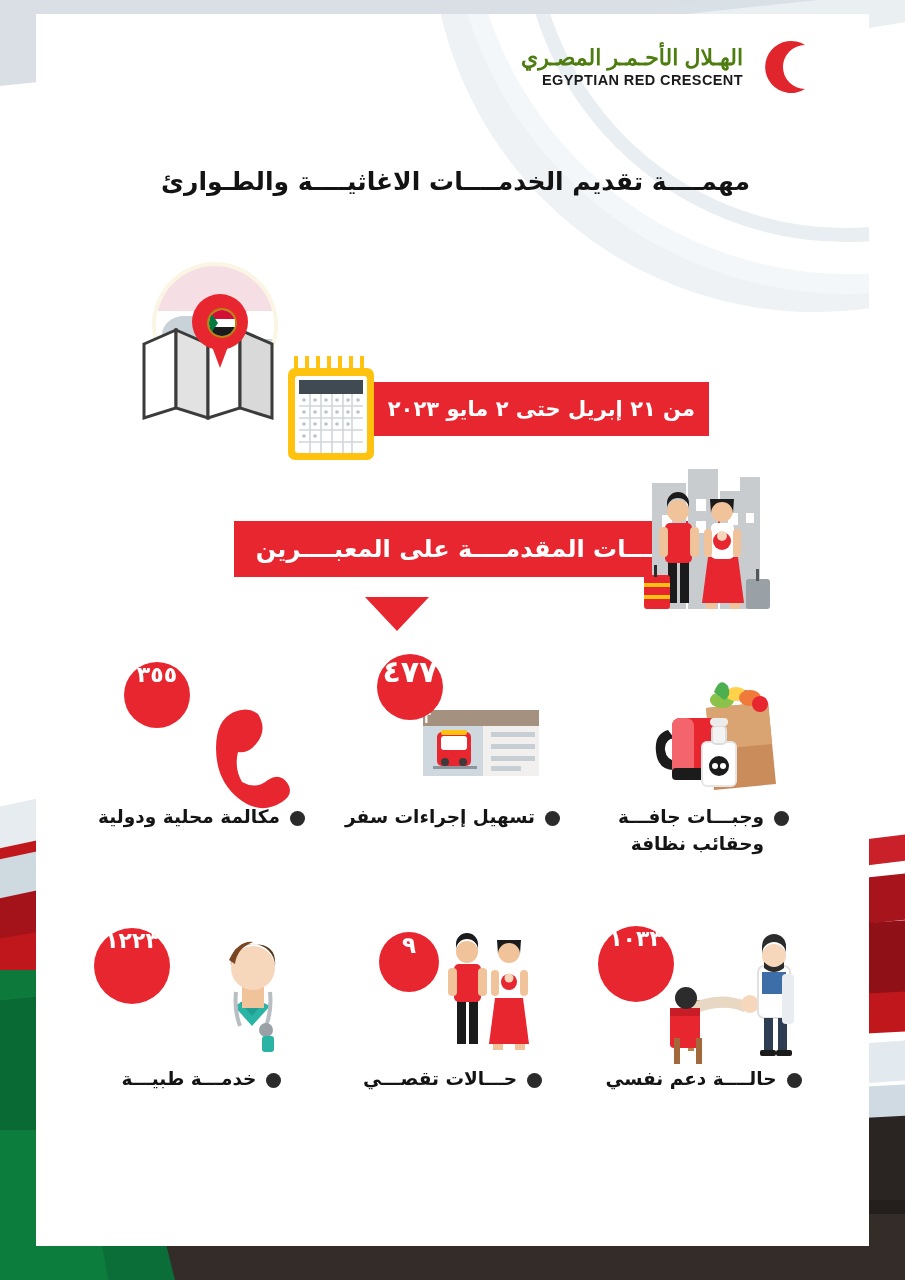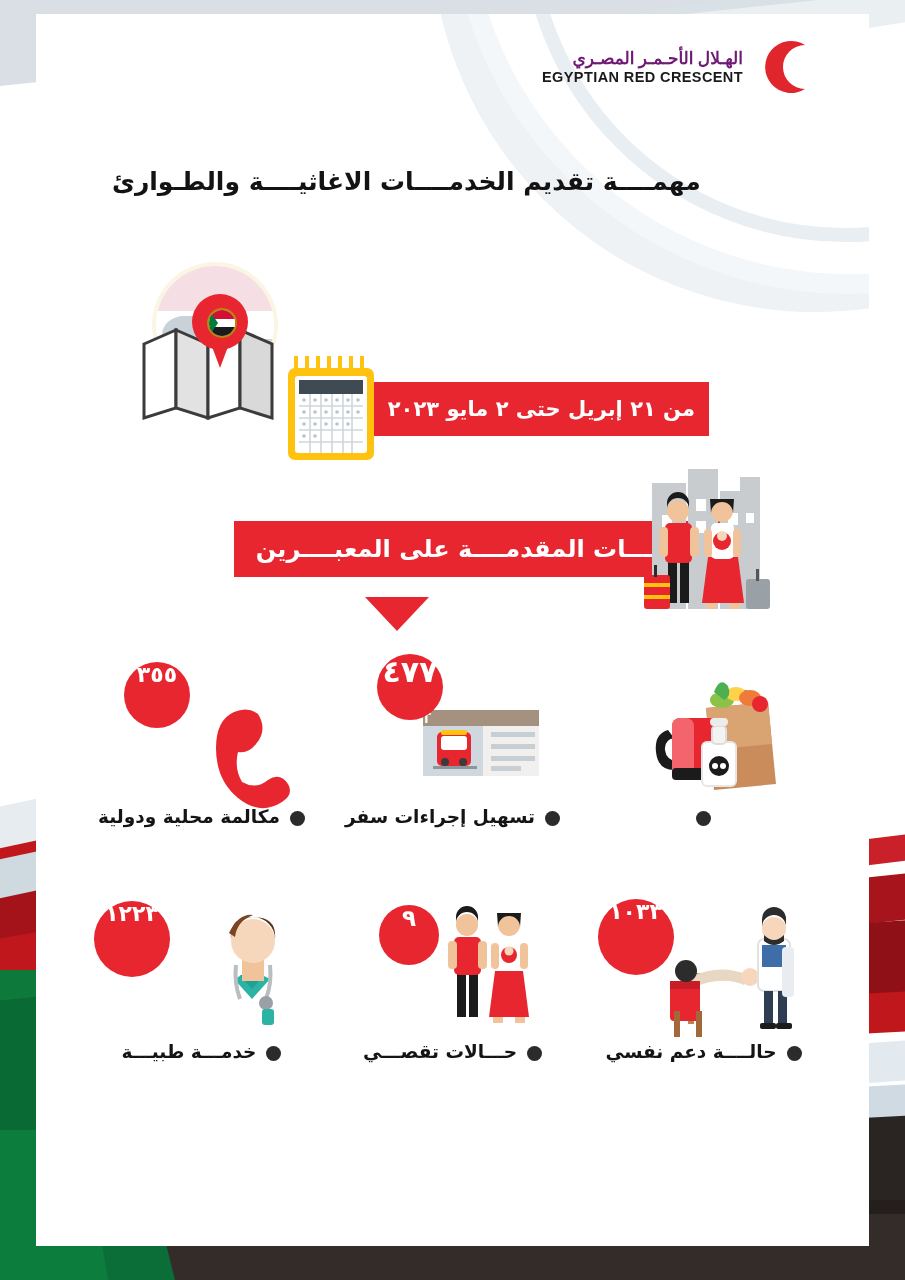--- a/index.html
+++ b/index.html
@@ -53,27 +53,27 @@
   .card-sw{position:absolute;pointer-events:none;}
   .csw1{width:700px;height:700px;border-radius:50%;right:-330px;top:-470px;border:34px solid #eef2f5;}
   .csw2{width:760px;height:760px;border-radius:50%;right:-380px;top:-520px;border:20px solid #f4f7f9;}
   .csw3{width:620px;height:620px;border-radius:50%;right:-300px;top:-420px;border:14px solid #e8eef2;}
 
   
   .logo{position:absolute;top:22px;right:50px;display:flex;align-items:center;gap:14px;z-index:10;}
   .crescent{position:relative;width:62px;height:62px;flex:0 0 auto;}
   .crescent svg{display:block;}
   .logo-text{text-align:right;line-height:1.12;}
-  .logo-ar{font-size:17px;color:#701a75;font-weight:700;letter-spacing:.5px;
-           font-family:Liberation Serif, serif;}
+  .logo-ar{font-size:22px;color:#4d7c0f;font-weight:700;letter-spacing:.5px;
+           font-family:Liberation Sans, sans-serif;}
   .logo-en{font-size:14.5px;color:#1a1a1a;font-weight:bold;letter-spacing:.4px;direction:ltr;
            font-family:"Liberation Sans",sans-serif;margin-top:1px;}
 
   
-  .main-title{position:absolute;top:150px;right:70px;left:76px;text-align:left;z-index:10;}
+  .main-title{position:absolute;top:150px;right:70px;left:76px;text-align:center;z-index:10;}
   .main-title div{font-size:25px;font-weight:bold;color:#131313;line-height:1.45;letter-spacing:-.2px;}
 
   
   .loc-block{position:absolute;top:252px;right:0;left:0;height:190px;z-index:10;}
   .map-icon{position:absolute;left:auto;right:595px;top:0px;width:140px;height:175px;}
   .map-circle{position:absolute;left:22px;top:0;width:118px;height:118px;border-radius:50%;
     background:linear-gradient(#f6dfe4 0 38%,#ffffff 38% 62%,#cfd6da 62% 100%);
     box-shadow:0 0 0 4px #fbf5e4;overflow:hidden;}
   .map-circle .blob{position:absolute;width:60px;height:52px;left:6px;top:50px;background:#c9d2d8;border-radius:40% 60% 50% 45%;}
   .map-paper{position:absolute;left:8px;top:62px;width:132px;height:92px;}
@@ -324,20 +324,24 @@
             <rect x="92" y="86" width="34" height="44" rx="5" fill="#ffffff" stroke="#e6e6e6" stroke-width="2"></rect>
             <rect x="102" y="70" width="14" height="18" rx="4" fill="#f3f3f3" stroke="#ddd" stroke-width="2"></rect>
             <rect x="100" y="62" width="18" height="8" rx="4" fill="#ececec"></rect>
             <circle cx="109" cy="110" r="10" fill="#1b1b1b"></circle>
             <circle cx="105" cy="110" r="3" fill="#ffffff"></circle>
             <circle cx="113" cy="110" r="3" fill="#ffffff"></circle>
           </svg>
         </div>
         <div class="stat-label">
           <span class="dot"></span>
+          <span class="txt">
+            <span>وجبـــات جافـــة</span><br>
+            <span>وحقائب نظافة</span>
+          </span>
         </div>
       </div>
 
       <div class="stat">
         <div class="stat-art">
           <svg viewBox="0 0 200 150" width="200" height="150" style="position:absolute;left:32px;top:12px;">
             <rect x="64" y="44" width="116" height="66" fill="#f1f0ee"></rect>
             <rect x="64" y="44" width="116" height="16" fill="#a5917f"></rect>
             <text x="72" y="57" font-size="15" font-weight="bold" fill="#ffffff" font-family="Liberation Sans, sans-serif">CKET</text>
             <rect x="64" y="60" width="60" height="50" fill="#cfd8df"></rect>

